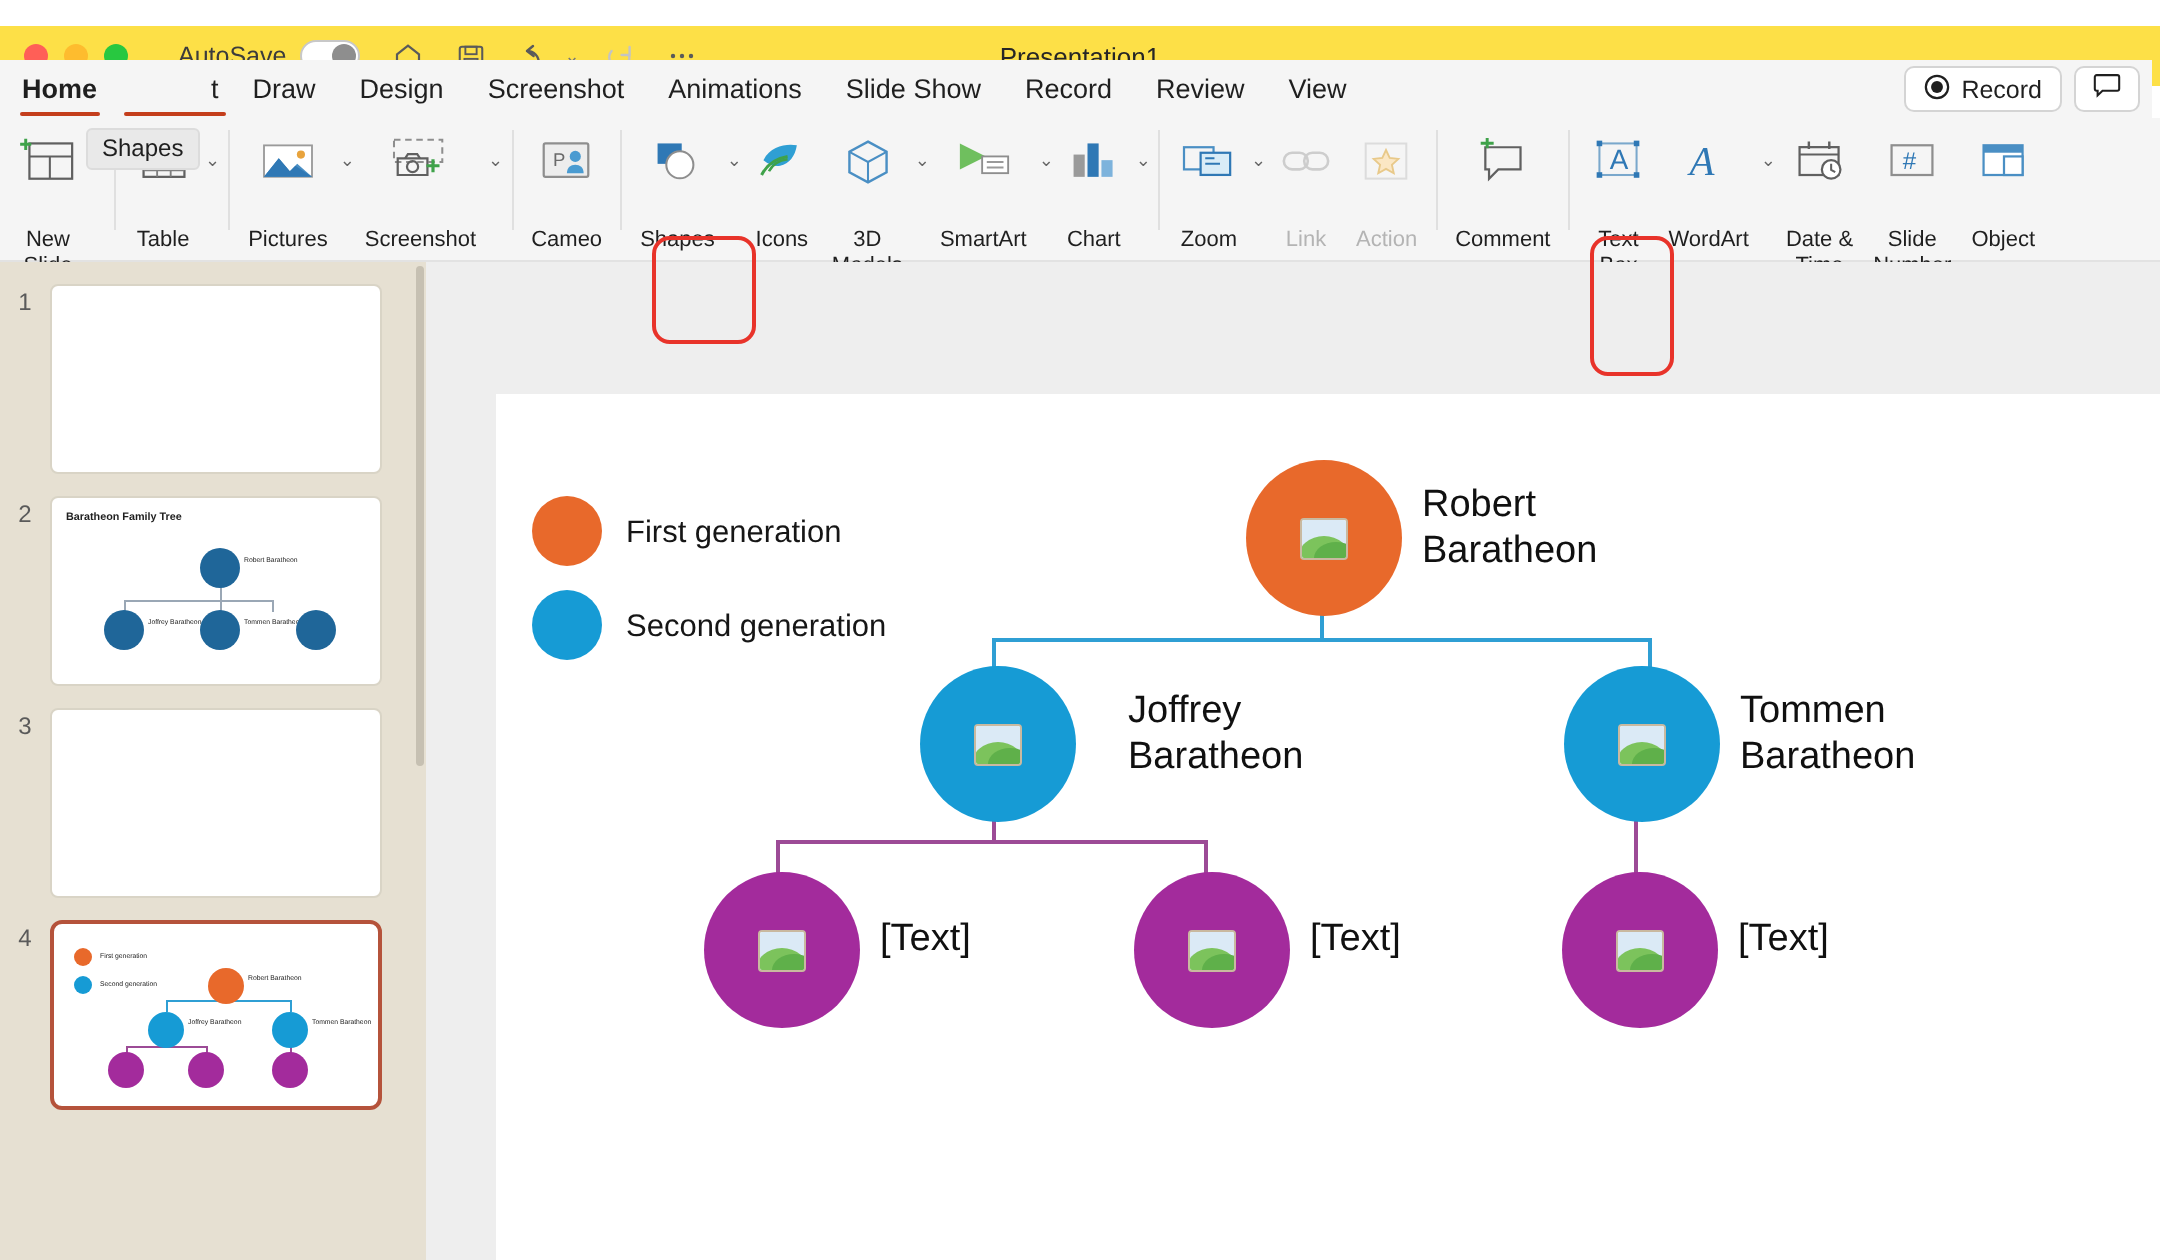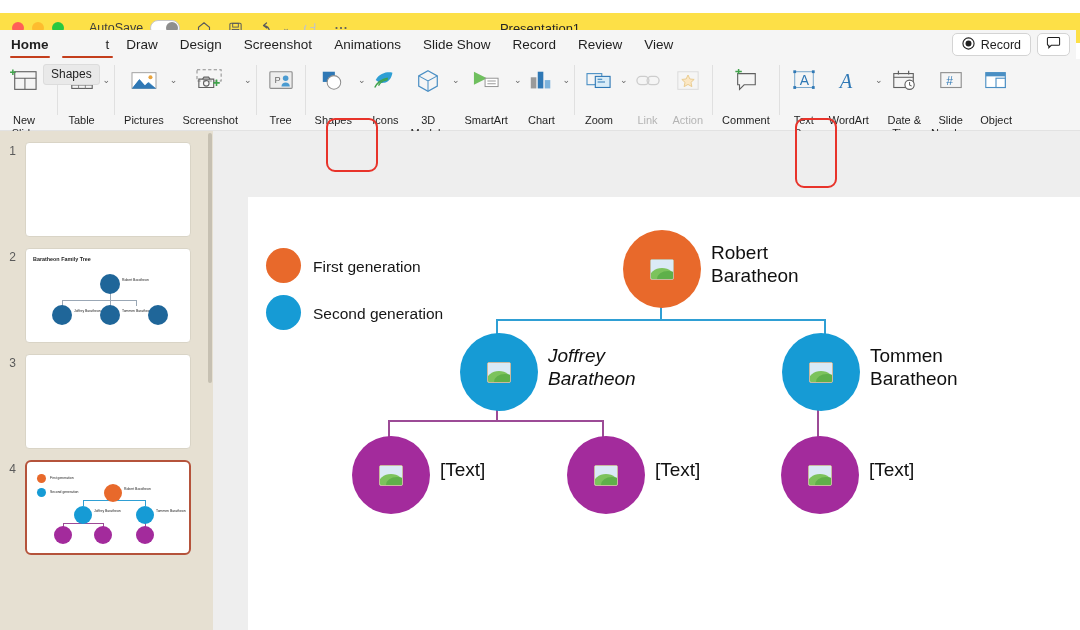--- a/index.html
+++ b/index.html
@@ -336,21 +336,21 @@
     <div class="rgroup">
       <div class="ritem">
         <div class="glyph">
           <svg width="30" height="26" viewBox="0 0 32 28">
               <rect x="4" y="4" width="24" height="18" rx="1" fill="#ededed" stroke="#8e8e8e" stroke-width="1.2"></rect>
               <text x="9" y="16" font-family="Liberation Sans" font-size="10" fill="#6a6a6a">P</text>
               <circle cx="21" cy="11" r="3" fill="#4a9bd1"></circle>
               <path d="M16.5 20c0-3 2-4.5 4.5-4.5s4.5 1.5 4.5 4.5z" fill="#4a9bd1"></path>
             </svg>
         </div>
-        <div class="rlabel">Tree</div>
+        <div class="rlabel">Cameo</div>
       </div>
       <div class="sep"></div>
     </div>
 
     <div class="rgroup">
       <div class="withcaret">
         <div class="ritem">
           <div class="glyph">
             <svg width="30" height="26" viewBox="0 0 32 28">
                 <rect x="5" y="4" width="13" height="11" fill="#2f78b5"></rect>
@@ -629,21 +629,21 @@
         </div>
         <div class="node-label" style="left: 463px; top: 44px;">Robert
 Baratheon</div>
         <div class="node" style="left: 212px; top: 136px; width: 78px; height: 78px; background: rgb(22, 155, 213);">
           <div class="ph">
             <div class="sky"></div>
             <div class="hill"></div>
             <div class="hill2"></div>
           </div>
         </div>
-        <div class="node-label" style="left: 300px; top: 147px; font-style: italic;">Joffrey
+        <div class="node-label" style="left: 316px; top: 147px;">Joffrey
 Baratheon</div>
         <div class="node" style="left: 534px; top: 136px; width: 78px; height: 78px; background: rgb(22, 155, 213);">
           <div class="ph">
             <div class="sky"></div>
             <div class="hill"></div>
             <div class="hill2"></div>
           </div>
         </div>
         <div class="node-label" style="left: 622px; top: 147px;">Tommen
 Baratheon</div>

